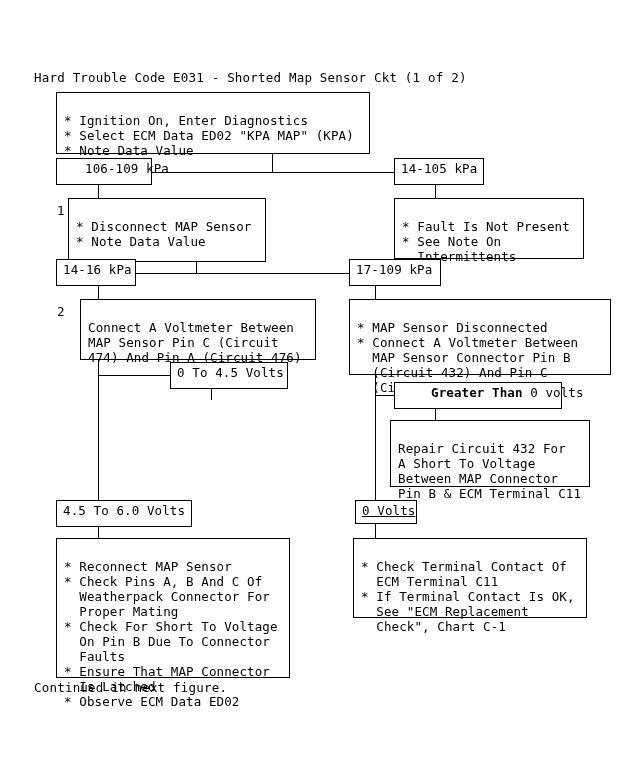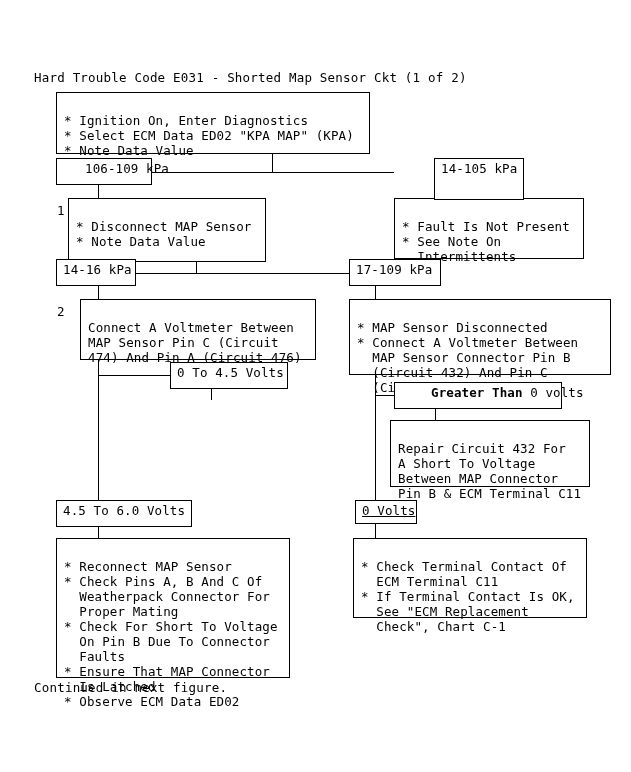--- a/index.html
+++ b/index.html
@@ -61,21 +61,21 @@
 
   <div class="abs box" style="left:56px;top:92px;width:314px;height:62px;">* Ignition On, Enter Diagnostics
 * Select ECM Data ED02 "KPA MAP" (KPA)
 * Note Data Value</div>
 
   <div class="abs vline" style="left:272px;top:154px;height:18px;"></div>
 
   <div class="abs hline" style="left:152px;top:172px;width:242px;"></div>
 
   <div class="abs label-box" style="left:56px;top:158px;width:96px;height:27px;padding-left:28px;">106-109 kPa</div>
-  <div class="abs label-box" style="left:394px;top:158px;width:90px;height:42px;margin-left:40px;">14-105 kPa</div>
+  <div class="abs label-box" style="left:394px;top:158px;width:90px;height:27px;">14-105 kPa</div>
 
   <div class="abs vline" style="left:98px;top:185px;height:13px;"></div>
   <div class="abs vline" style="left:435px;top:185px;height:13px;"></div>
 
   <div class="abs stepnum" style="left:57px;top:203px;">1</div>
 
   <div class="abs box" style="left:68px;top:198px;width:198px;height:64px;">* Disconnect MAP Sensor
 * Note Data Value</div>
 
   <div class="abs box" style="left:394px;top:198px;width:190px;height:61px;">* Fault Is Not Present

